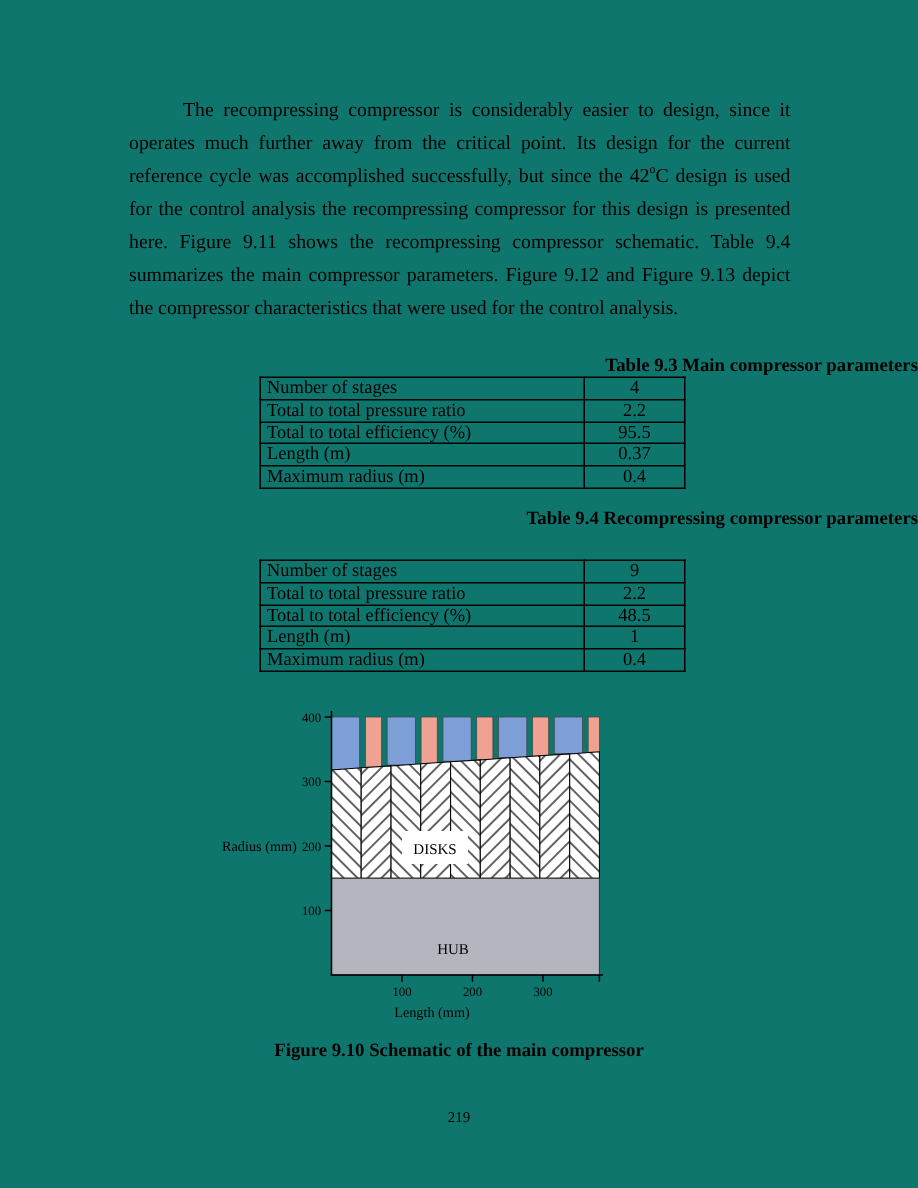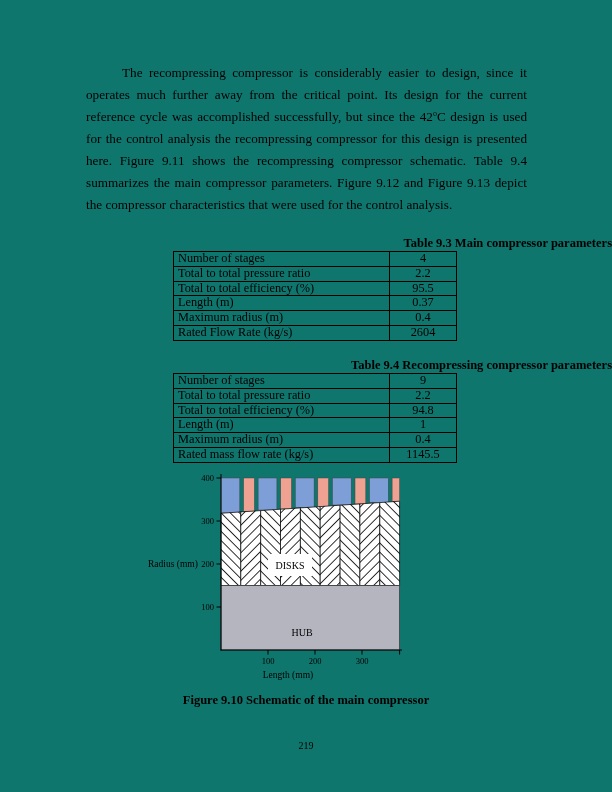--- a/index.html
+++ b/index.html
@@ -12,21 +12,21 @@
     position:absolute;top:62px;left:86px;width:441px;
     font-size:13.2px;line-height:22px;text-align:justify;margin:0;
     text-indent:36px;
   }
   .body-text sup{font-size:8px;line-height:0;}
   .tbl-title{
     position:absolute;left:0;width:612px;text-align:right;
     font-weight:bold;font-size:12.5px;margin:0;
   }
   .t3-title{top:236px;}
-  .t4-title{top:358px;}
+  .t4-title{top:338px;}
   table.params{
     position:absolute;left:173px;border-collapse:collapse;
     font-size:12.3px;table-layout:fixed;
   }
   .t3{top:251px;}
   .t4{top:373px;}
   table.params td{
     border:1px solid #000;padding:0 4px;height:13.8px;line-height:13.8px;
     white-space:nowrap;overflow:hidden;
   }
@@ -69,53 +69,45 @@
         <td class="val">95.5</td>
       </tr>
       <tr>
         <td class="param">Length (m)</td>
         <td class="val">0.37</td>
       </tr>
       <tr>
         <td class="param">Maximum radius (m)</td>
         <td class="val">0.4</td>
       </tr>
-      <tr>
-        <td class="param">Rated Flow Rate (kg/s)</td>
-        <td class="val">2604</td>
-      </tr>
     </tbody>
   </table>
 
   <p class="tbl-title t4-title">Table 9.4 Recompressing compressor parameters</p>
   <table class="params t4">
     <tbody>
       <tr>
         <td class="param">Number of stages</td>
         <td class="val">9</td>
       </tr>
       <tr>
         <td class="param">Total to total pressure ratio</td>
         <td class="val">2.2</td>
       </tr>
       <tr>
         <td class="param">Total to total efficiency (%)</td>
-        <td class="val">94.8</td>
+        <td class="val">48.5</td>
       </tr>
       <tr>
         <td class="param">Length (m)</td>
         <td class="val">1</td>
       </tr>
       <tr>
         <td class="param">Maximum radius (m)</td>
         <td class="val">0.4</td>
-      </tr>
-      <tr>
-        <td class="param">Rated mass flow rate (kg/s)</td>
-        <td class="val">1145.5</td>
       </tr>
     </tbody>
   </table>
 
   <div class="figure">
     <svg class="fig-svg" width="300" height="230" viewBox="0 0 300 230">
       <defs>
         <pattern id="hatch-back" width="6.5" height="6.5" patternUnits="userSpaceOnUse" patternTransform="rotate(45)">
           <rect width="6.5" height="6.5" fill="#ffffff"></rect>
           <line x1="0" y1="3.25" x2="6.5" y2="3.25" stroke="#1a1a1a" stroke-width="0.9"></line>

